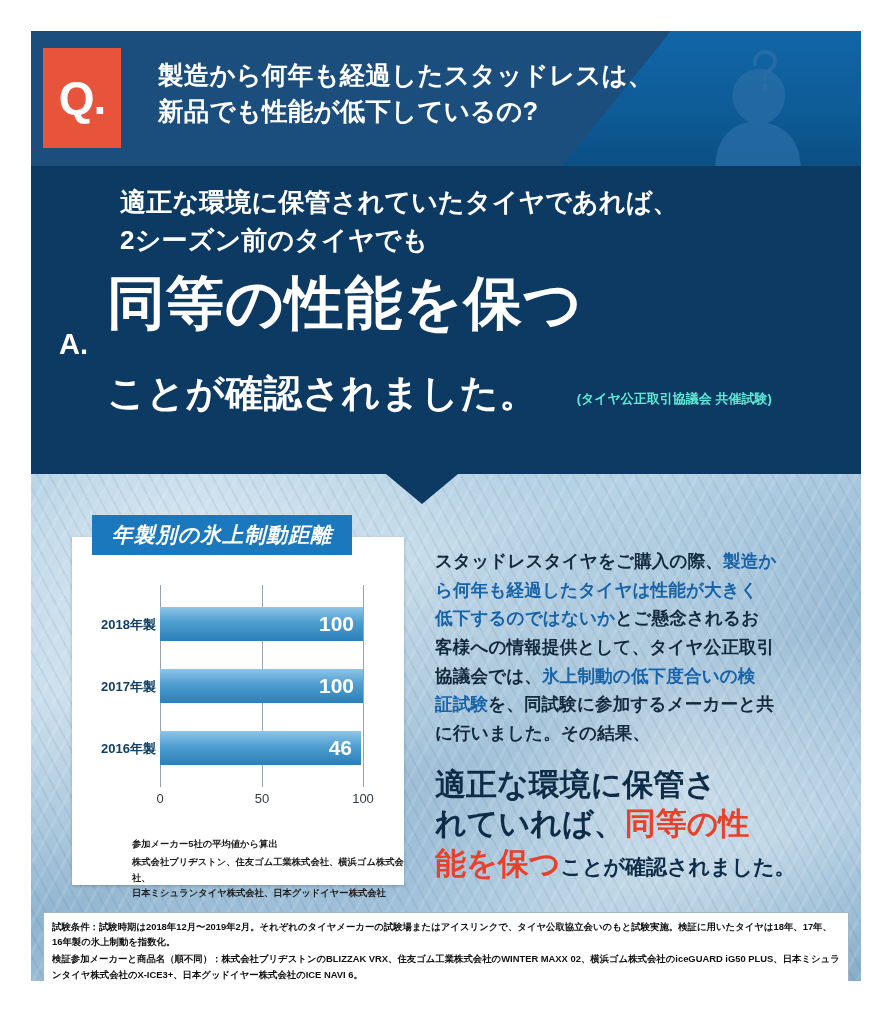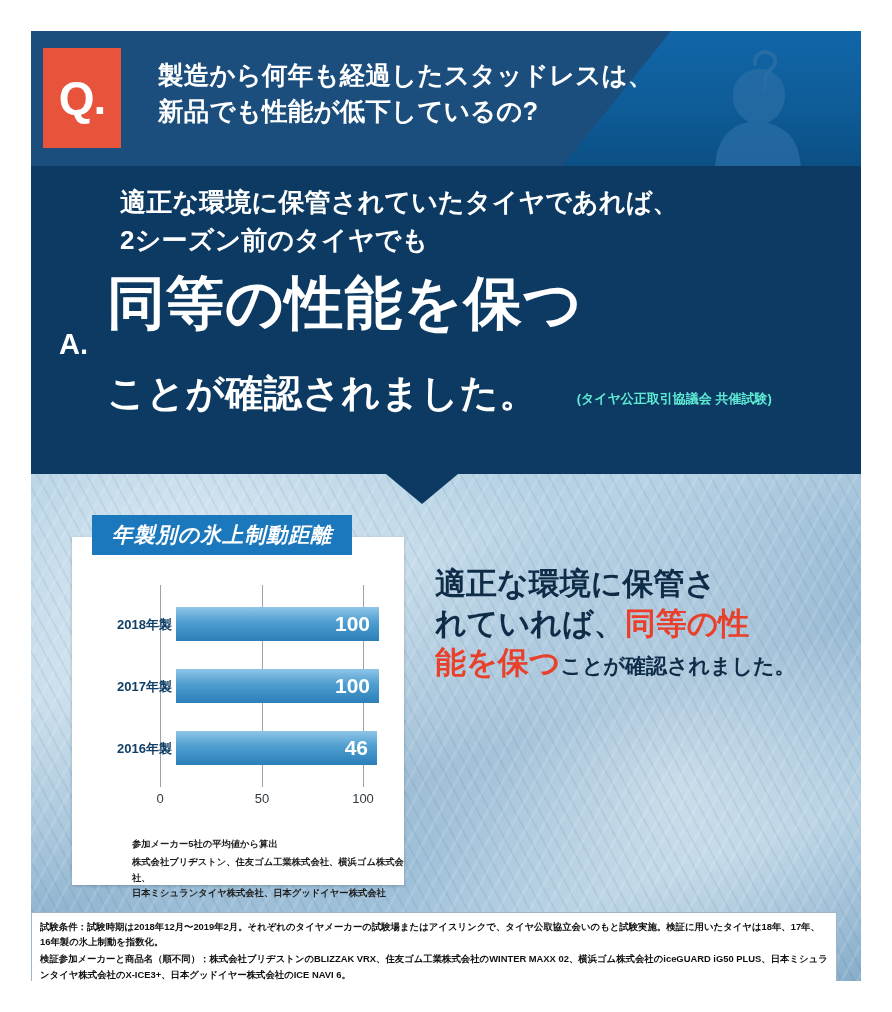--- a/index.html
+++ b/index.html
@@ -203,21 +203,21 @@
     width: 204px; height: 202px;
   }
   .gridline {
     position: absolute;
     top: 0; bottom: 0;
     width: 1px;
     background: #9aa3aa;
   }
   .bar-row {
     position: absolute;
-    left: 16px;
+    left: 0;
     width: 100%;
     height: 34px;
     display: flex;
     align-items: center;
   }
   .bar {
     height: 34px;
     background: linear-gradient(180deg,#8fc5e8 0%, #4e9ed0 45%, #2b7fb8 100%);
     position: relative;
   }
@@ -282,21 +282,21 @@
     line-height: 1.28;
     color: #0e2c47;
     letter-spacing: 0px;
   }
   .concl .red { color: #e8402a; }
   .concl .small { font-size: 21px; }
 
   
   .footnote {
     position: absolute;
-    left: 0;
+    left: 12px;
     top: 438px;
     width: 806px;
     min-height: 58px;
     background: #ffffff;
     border: 1px solid #9fb4c4;
     padding: 6px 8px 7px 8px;
   }
   .footnote p {
     margin: 0;
     color: #101010;
@@ -377,20 +377,27 @@
           </div>
         </div>
         <div class="chart-note">
           <span class="n1">参加メーカー5社の平均値から算出</span>
           <span style="white-space:pre-line;">株式会社ブリヂストン、住友ゴム工業株式会社、横浜ゴム株式会社、
 日本ミシュランタイヤ株式会社、日本グッドイヤー株式会社</span>
         </div>
       </div>
 
       <div class="right-col">
+        <div class="body-copy"><span class="plain">スタッドレスタイヤをご購入の際、</span><span class="hl" style="white-space:pre-line;">製造か
+ら何年も経過したタイヤは性能が大きく
+低下するのではないか</span><span class="plain" style="white-space:pre-line;">とご懸念されるお
+客様への情報提供として、タイヤ公正取引
+協議会では、</span><span class="hl" style="white-space:pre-line;">氷上制動の低下度合いの検
+証試験</span><span class="plain" style="white-space:pre-line;">を、同試験に参加するメーカーと共
+に行いました。その結果、</span></div>
 
         <div class="concl"><span style="white-space:pre-line;">適正な環境に保管さ
 れていれば、</span><span class="red" style="white-space:pre-line;">同等の性
 能を保つ</span><span class="small">ことが確認されました。</span></div>
       </div>
 
       <div class="footnote">
         <p>試験条件：試験時期は2018年12月〜2019年2月。それぞれのタイヤメーカーの試験場またはアイスリンクで、タイヤ公取協立会いのもと試験実施。検証に用いたタイヤは18年、17年、16年製の氷上制動を指数化。</p>
         <p>検証参加メーカーと商品名（順不同）：株式会社ブリヂストンのBLIZZAK VRX、住友ゴム工業株式会社のWINTER MAXX 02、横浜ゴム株式会社のiceGUARD iG50 PLUS、日本ミシュランタイヤ株式会社のX-ICE3+、日本グッドイヤー株式会社のICE NAVI 6。</p>
       </div>

